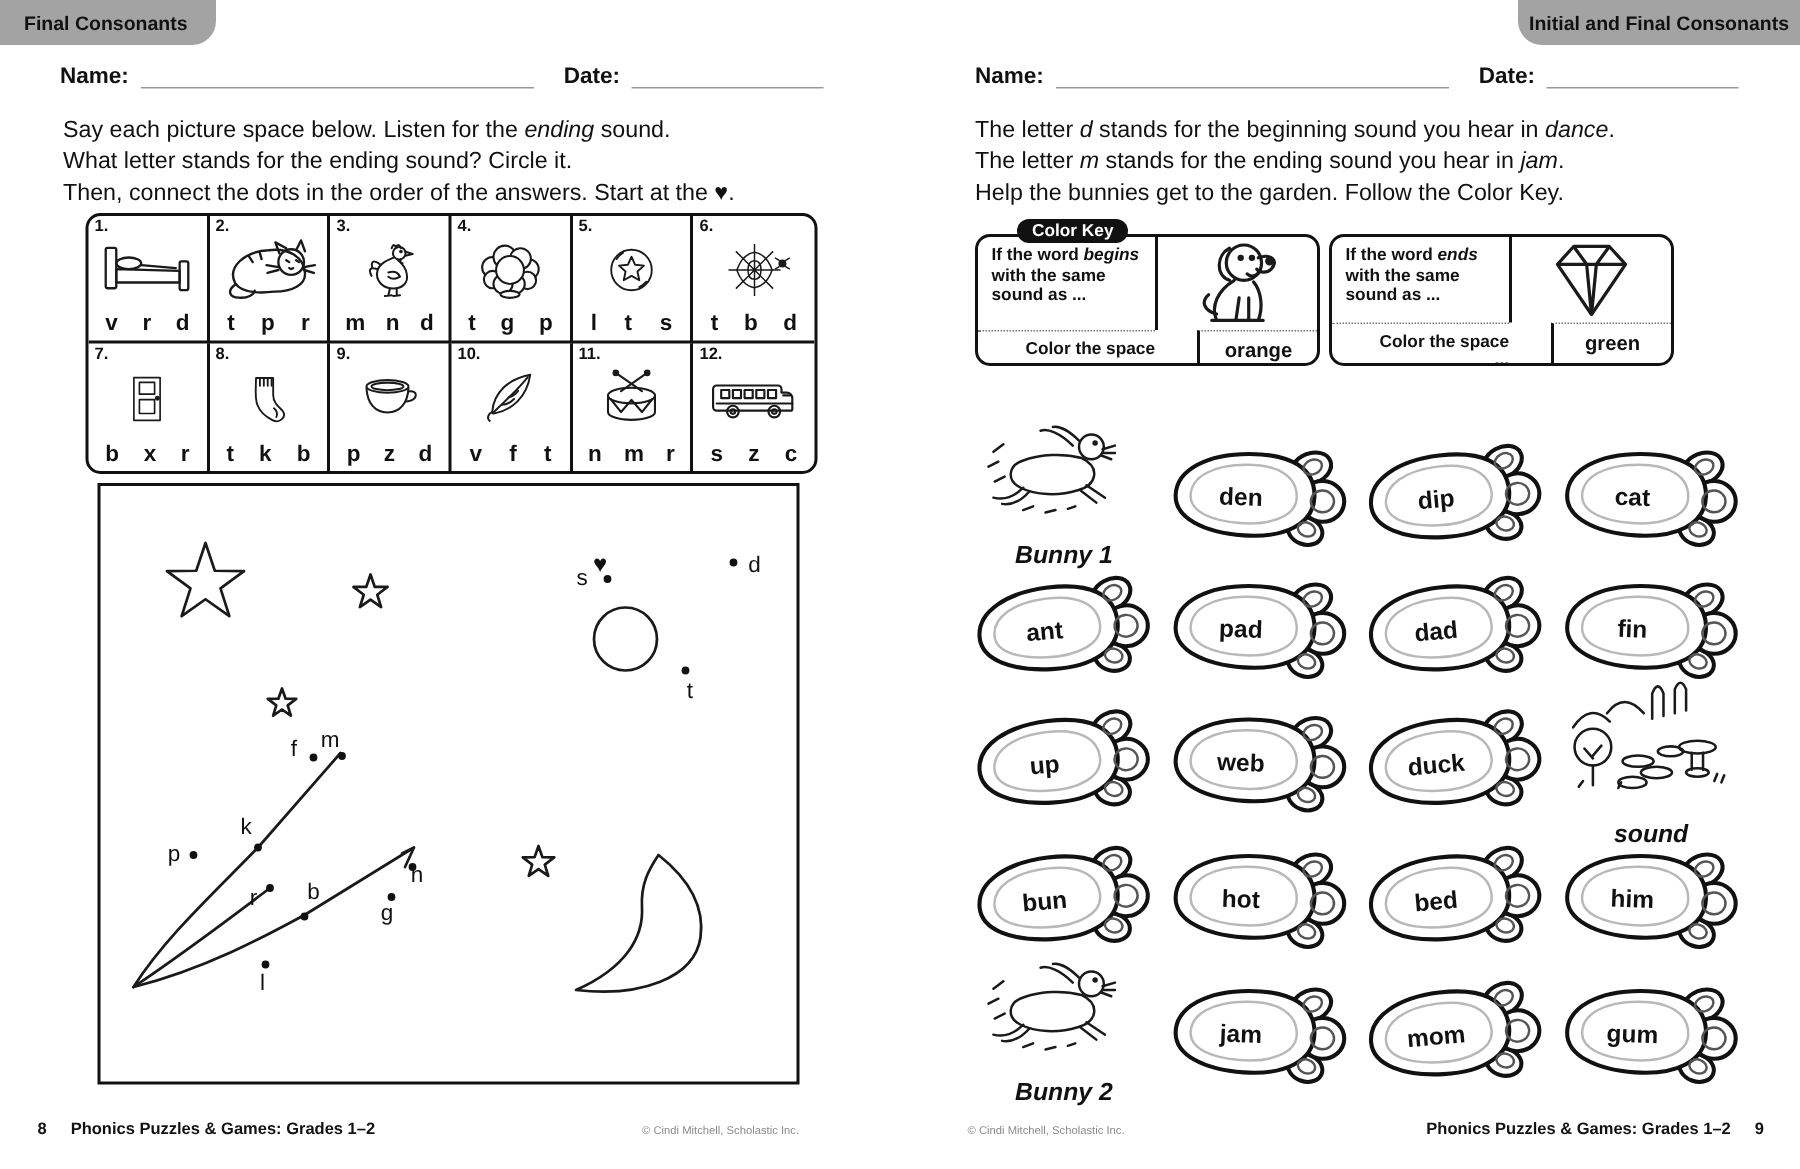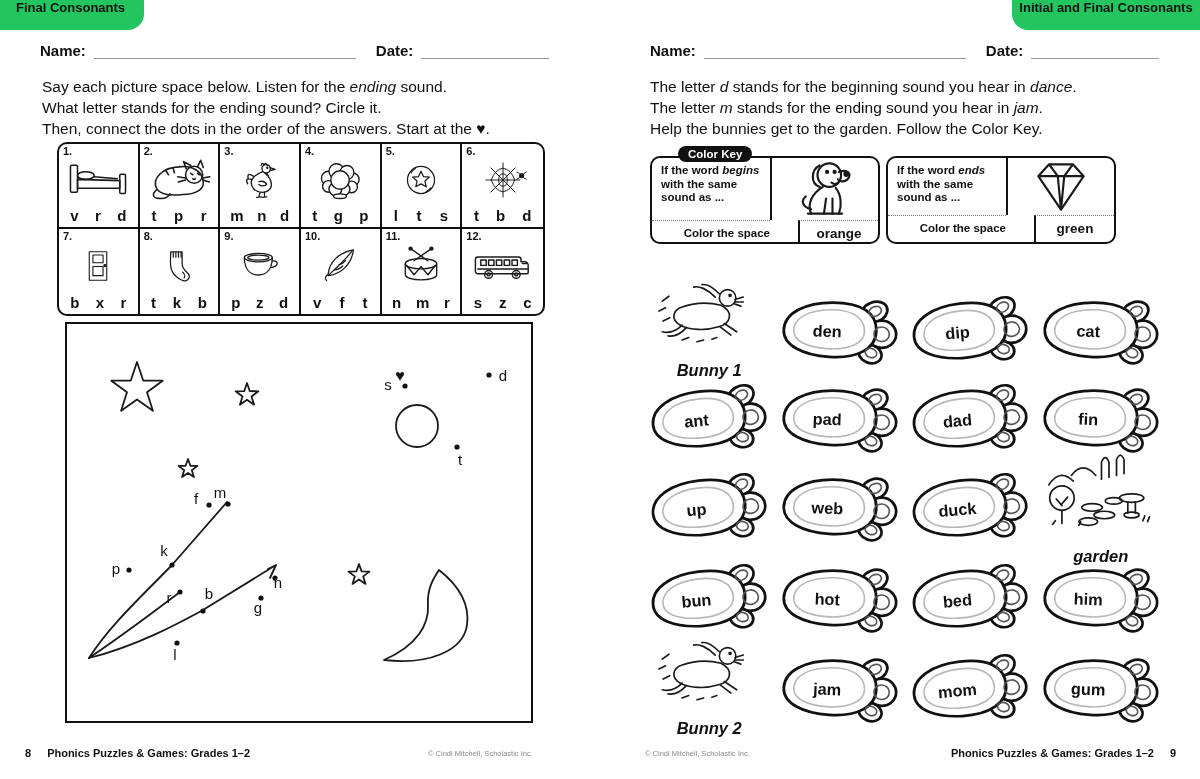--- a/index.html
+++ b/index.html
@@ -1,21 +1,21 @@
 <!DOCTYPE html>
 <html><head>
 <meta charset="utf-8">
 <style>
   html,body{margin:0;padding:0;}
   body{width:1200px;height:779px;background:#fdfdfd;position:relative;overflow:hidden;
        font-family:"Liberation Sans",sans-serif;color:#111;}
   .page{position:absolute;top:0;width:600px;height:779px;background:#fff;}
   #pageL{left:0;} #pageR{left:600px;}
 
-  .tab{position:absolute;top:0;height:30px;background:#22c55e;display:flex;
+  .tab{position:absolute;top:0;height:30px;background:#a3a3a3;display:flex;align-items:center;
        font-weight:bold;font-size:13px;color:#111;}
   #tabL{left:0;width:128px;border-bottom-right-radius:16px;padding-left:16px;}
   #tabR{right:0;width:188px;border-bottom-left-radius:16px;justify-content:center;}
 
   .namerow{position:absolute;top:42px;display:flex;align-items:flex-end;font-weight:bold;font-size:15px;}
   #pageL .namerow{left:40px;width:512px;} #pageR .namerow{left:50px;width:510px;}
   .fill-line{display:inline-block;border-bottom:1.8px solid #999;height:13px;margin-left:8px;}
   .nline{flex:1;max-width:262px;} .dlab{margin-left:20px;} .dline{width:128px;}
 
   .instr{position:absolute;top:76px;font-size:15.5px;line-height:21px;}
@@ -646,21 +646,21 @@
               <ellipse cx="61" cy="68" rx="11" ry="4"></ellipse>
               <ellipse cx="44" cy="75" rx="10" ry="4"></ellipse>
               <ellipse cx="71" cy="53" rx="9" ry="3.5"></ellipse>
 <ellipse cx="90" cy="50" rx="13" ry="4.5"></ellipse>
               <path d="M86,54 L86,66 M94,54 L94,66"></path>
               <ellipse cx="90" cy="68" rx="8" ry="3"></ellipse>
 <path d="M102,74 L104,69 M107,75 L109,70 M34,79 L36,75 M6,78 L9,74"></path>
             </g>
           </svg>
         </div>
-        <div class="cell-label">garden</div>
+        <div class="cell-label">sound</div>
       </div>
       <div class="mcell">
         <div class="paw">
           <svg width="120" height="78" viewBox="0 0 132 86">
  <g stroke="#111" stroke-width="3" fill="#fff" stroke-linejoin="round">
   <ellipse cx="103" cy="21" rx="15" ry="11" transform="rotate(-24 103 21)"></ellipse>
   <ellipse cx="100" cy="67" rx="13" ry="10" transform="rotate(18 100 67)"></ellipse>
   <ellipse cx="112" cy="45" rx="16" ry="15"></ellipse>
   <path d="M4,44 C4,25 27,13 57,12 C88,11 106,21 106,42 C106,62 85,73 55,72 C26,71 4,61 4,44 Z"></path>
  </g>

